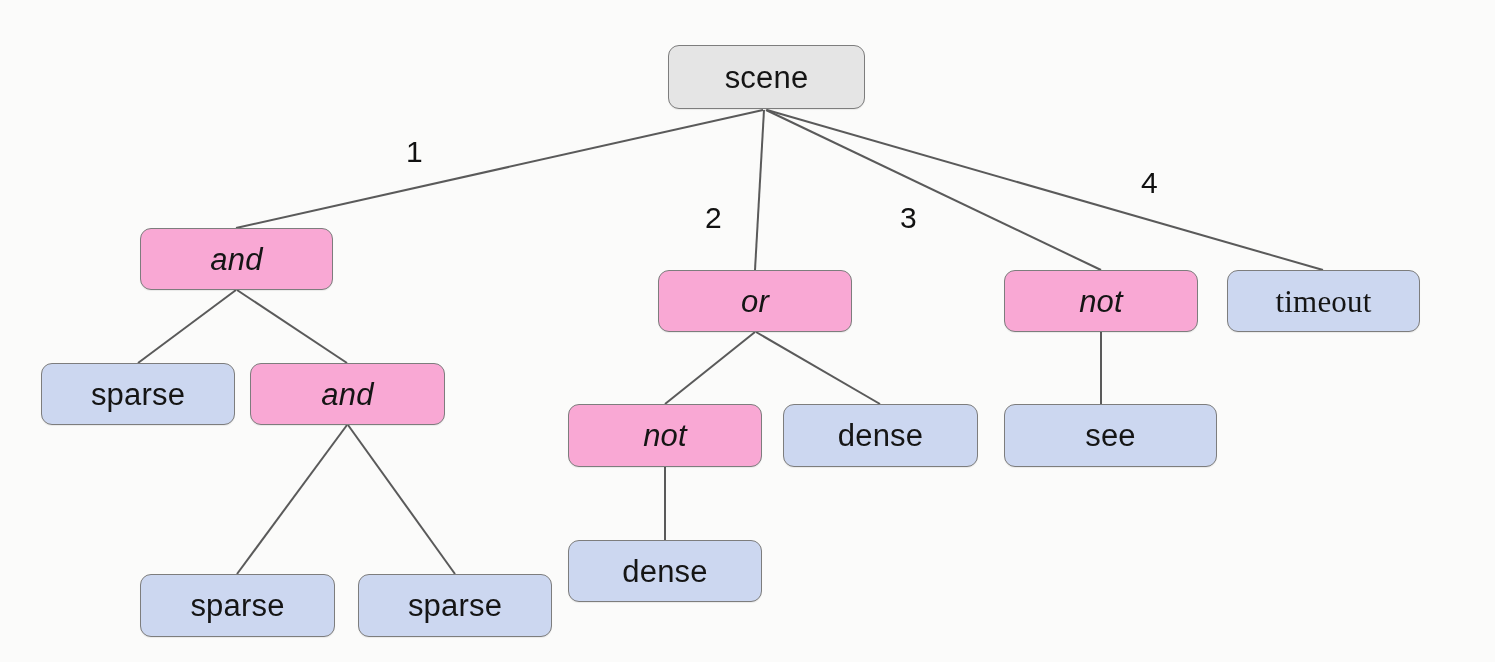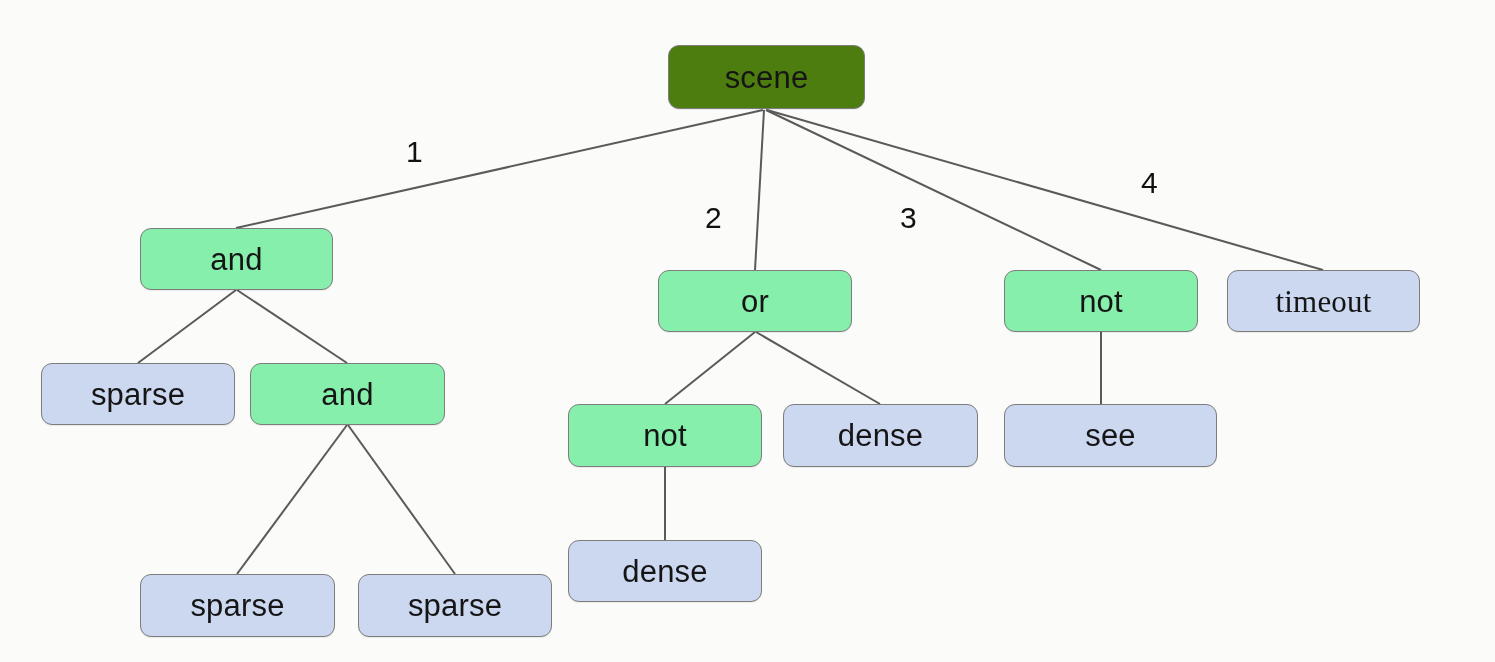--- a/index.html
+++ b/index.html
@@ -34,22 +34,22 @@
     display: flex;
     align-items: center;
     justify-content: center;
     font-size: 31px;
     color: #151515;
     letter-spacing: 0.2px;
     line-height: 1;
     white-space: nowrap;
     box-shadow: 0 1px 1px rgba(0,0,0,0.07);
   }
-  .node.root     { background: #4d7c0f; }
-  .node.operator { background: #86efac; }
+  .node.root     { background: #e5e5e5; }
+  .node.operator { background: #f9a8d4; font-style: italic; }
   .node.leaf     { background: #ccd7f0; }
   .edge-label {
     position: absolute;
     font-size: 30px;
     color: #111111;
     line-height: 1;
     white-space: nowrap;
   }
 </style>
 </head>

